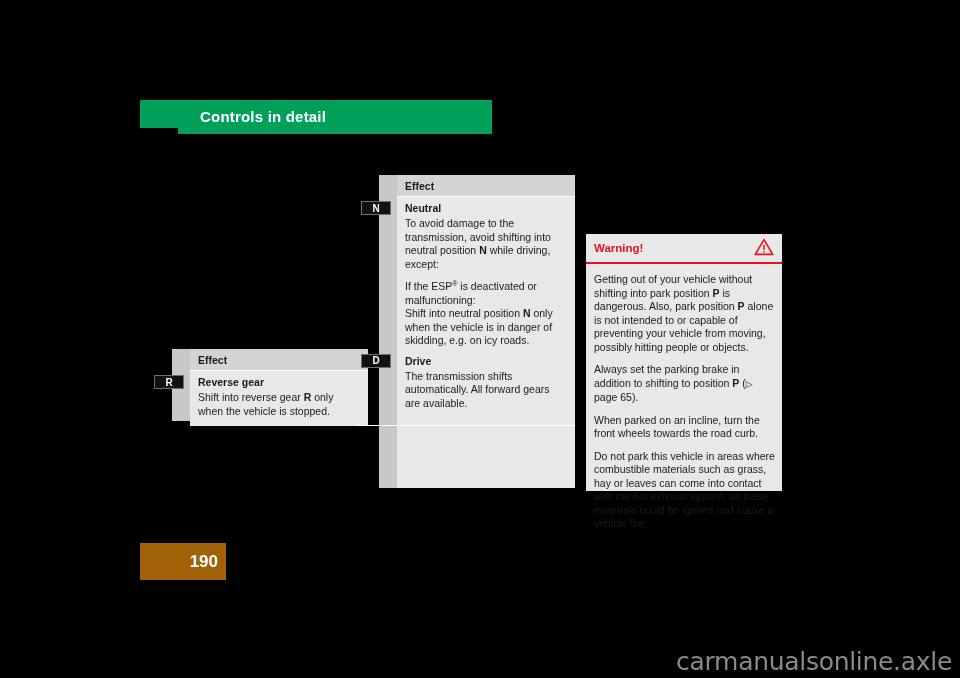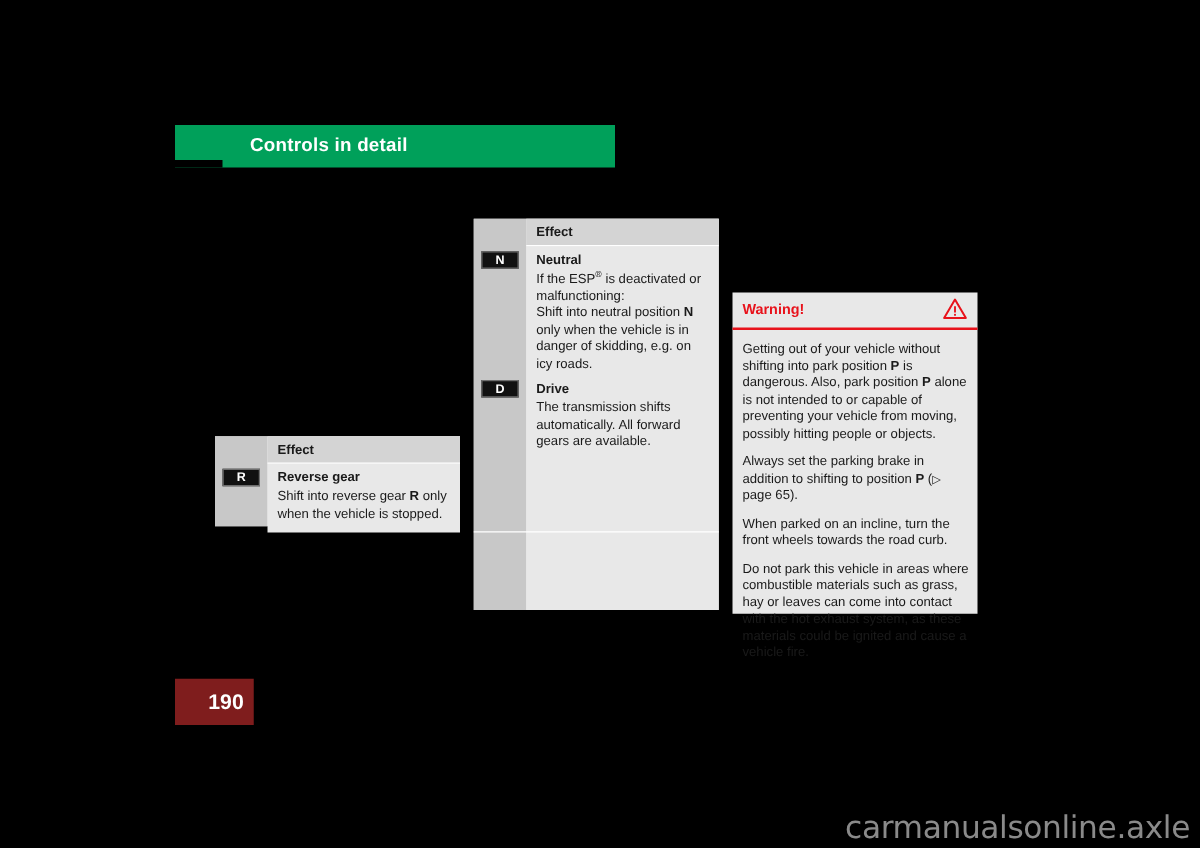--- a/index.html
+++ b/index.html
@@ -42,23 +42,23 @@
     font-weight: bold;
     letter-spacing: 0.2px;
     white-space: nowrap;
   }
 
   
   .page-number-block {
     position: absolute;
     left: 140px;
     top: 543px;
-    width: 63px;
+    width: 86px;
     height: 37px;
-    background: #7f1d1d;
+    background: #a16207;
   }
   .page-number-block .num {
     position: absolute;
     right: 8px;
     top: 9px;
     color: #ffffff;
     font-size: 17px;
     font-weight: bold;
   }
 
@@ -73,21 +73,21 @@
   .gear-table .icon-col {
     position: absolute;
     left: 0;
     top: 0;
     bottom: 0;
     width: 42px;
     background: #c8c8c8;
   }
   .gear-table .content-col {
     position: relative;
-    margin-left: 42px;
+    margin-left: 18px;
     background: #e8e8e8;
     min-height: 100%;
     box-sizing: border-box;
   }
   .hdr-row {
     background: #d4d4d4;
     height: 22px;
     display: flex;
     align-items: center;
     padding-left: 8px;
@@ -233,20 +233,21 @@
 </div>
 
 <div class="gear-table" id="table-middle">
   <div class="icon-col"></div>
   <div class="content-col">
     <div class="hdr-row">Effect</div>
 
     <div class="gear-row">
       <div class="gear-badge" style="left:-36px; top:4px;">N</div>
       <div class="gear-title">Neutral</div>
+      <p>To avoid damage to the transmission, avoid shifting into neutral position <b>N</b> while driving, except:</p>
       <p>If the ESP<sup>®</sup> is deactivated or malfunctioning:<br>Shift into neutral position <b>N</b> only when the vehicle is in danger of skidding, e.g. on icy roads.</p>
     </div>
 
     <div class="row-sep" style="top:250px; left:-42px;"></div>
 
     <div class="gear-row" style="padding-top:2px;">
       <div class="gear-badge" style="left:-36px; top:6px;">D</div>
       <div class="gear-title">Drive</div>
       <p>The transmission shifts automatically. All forward gears are available.</p>
     </div>

